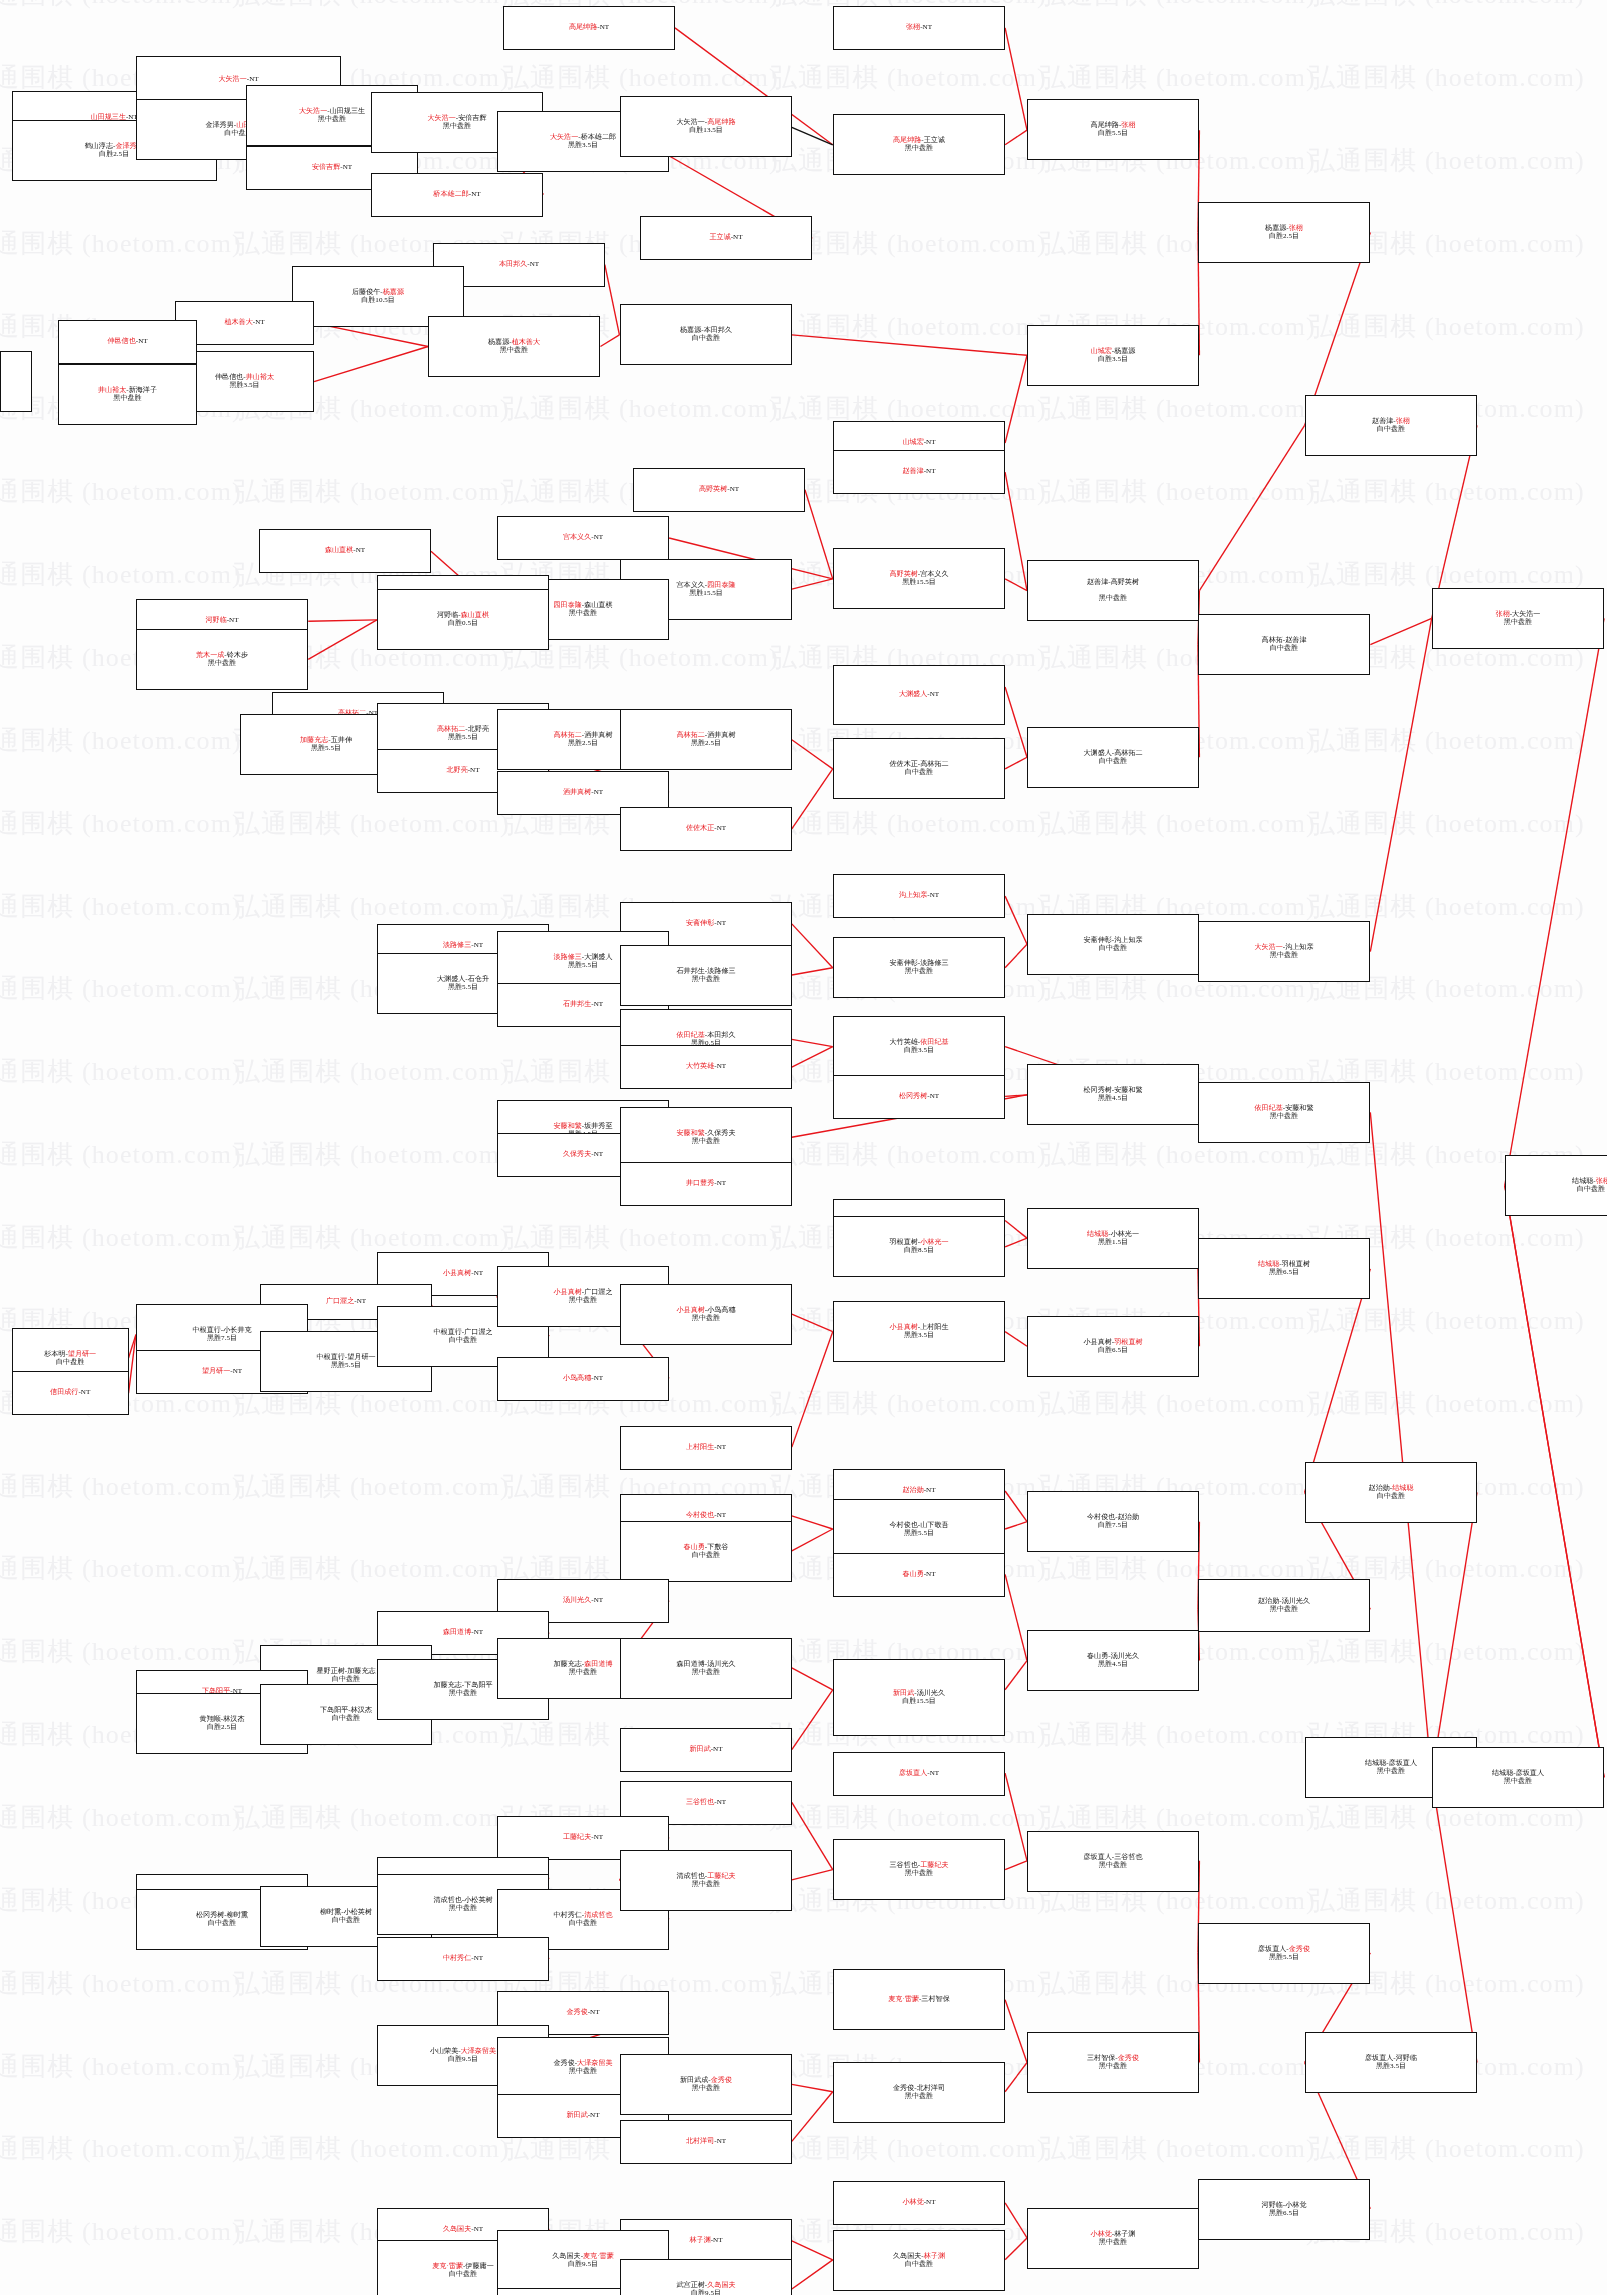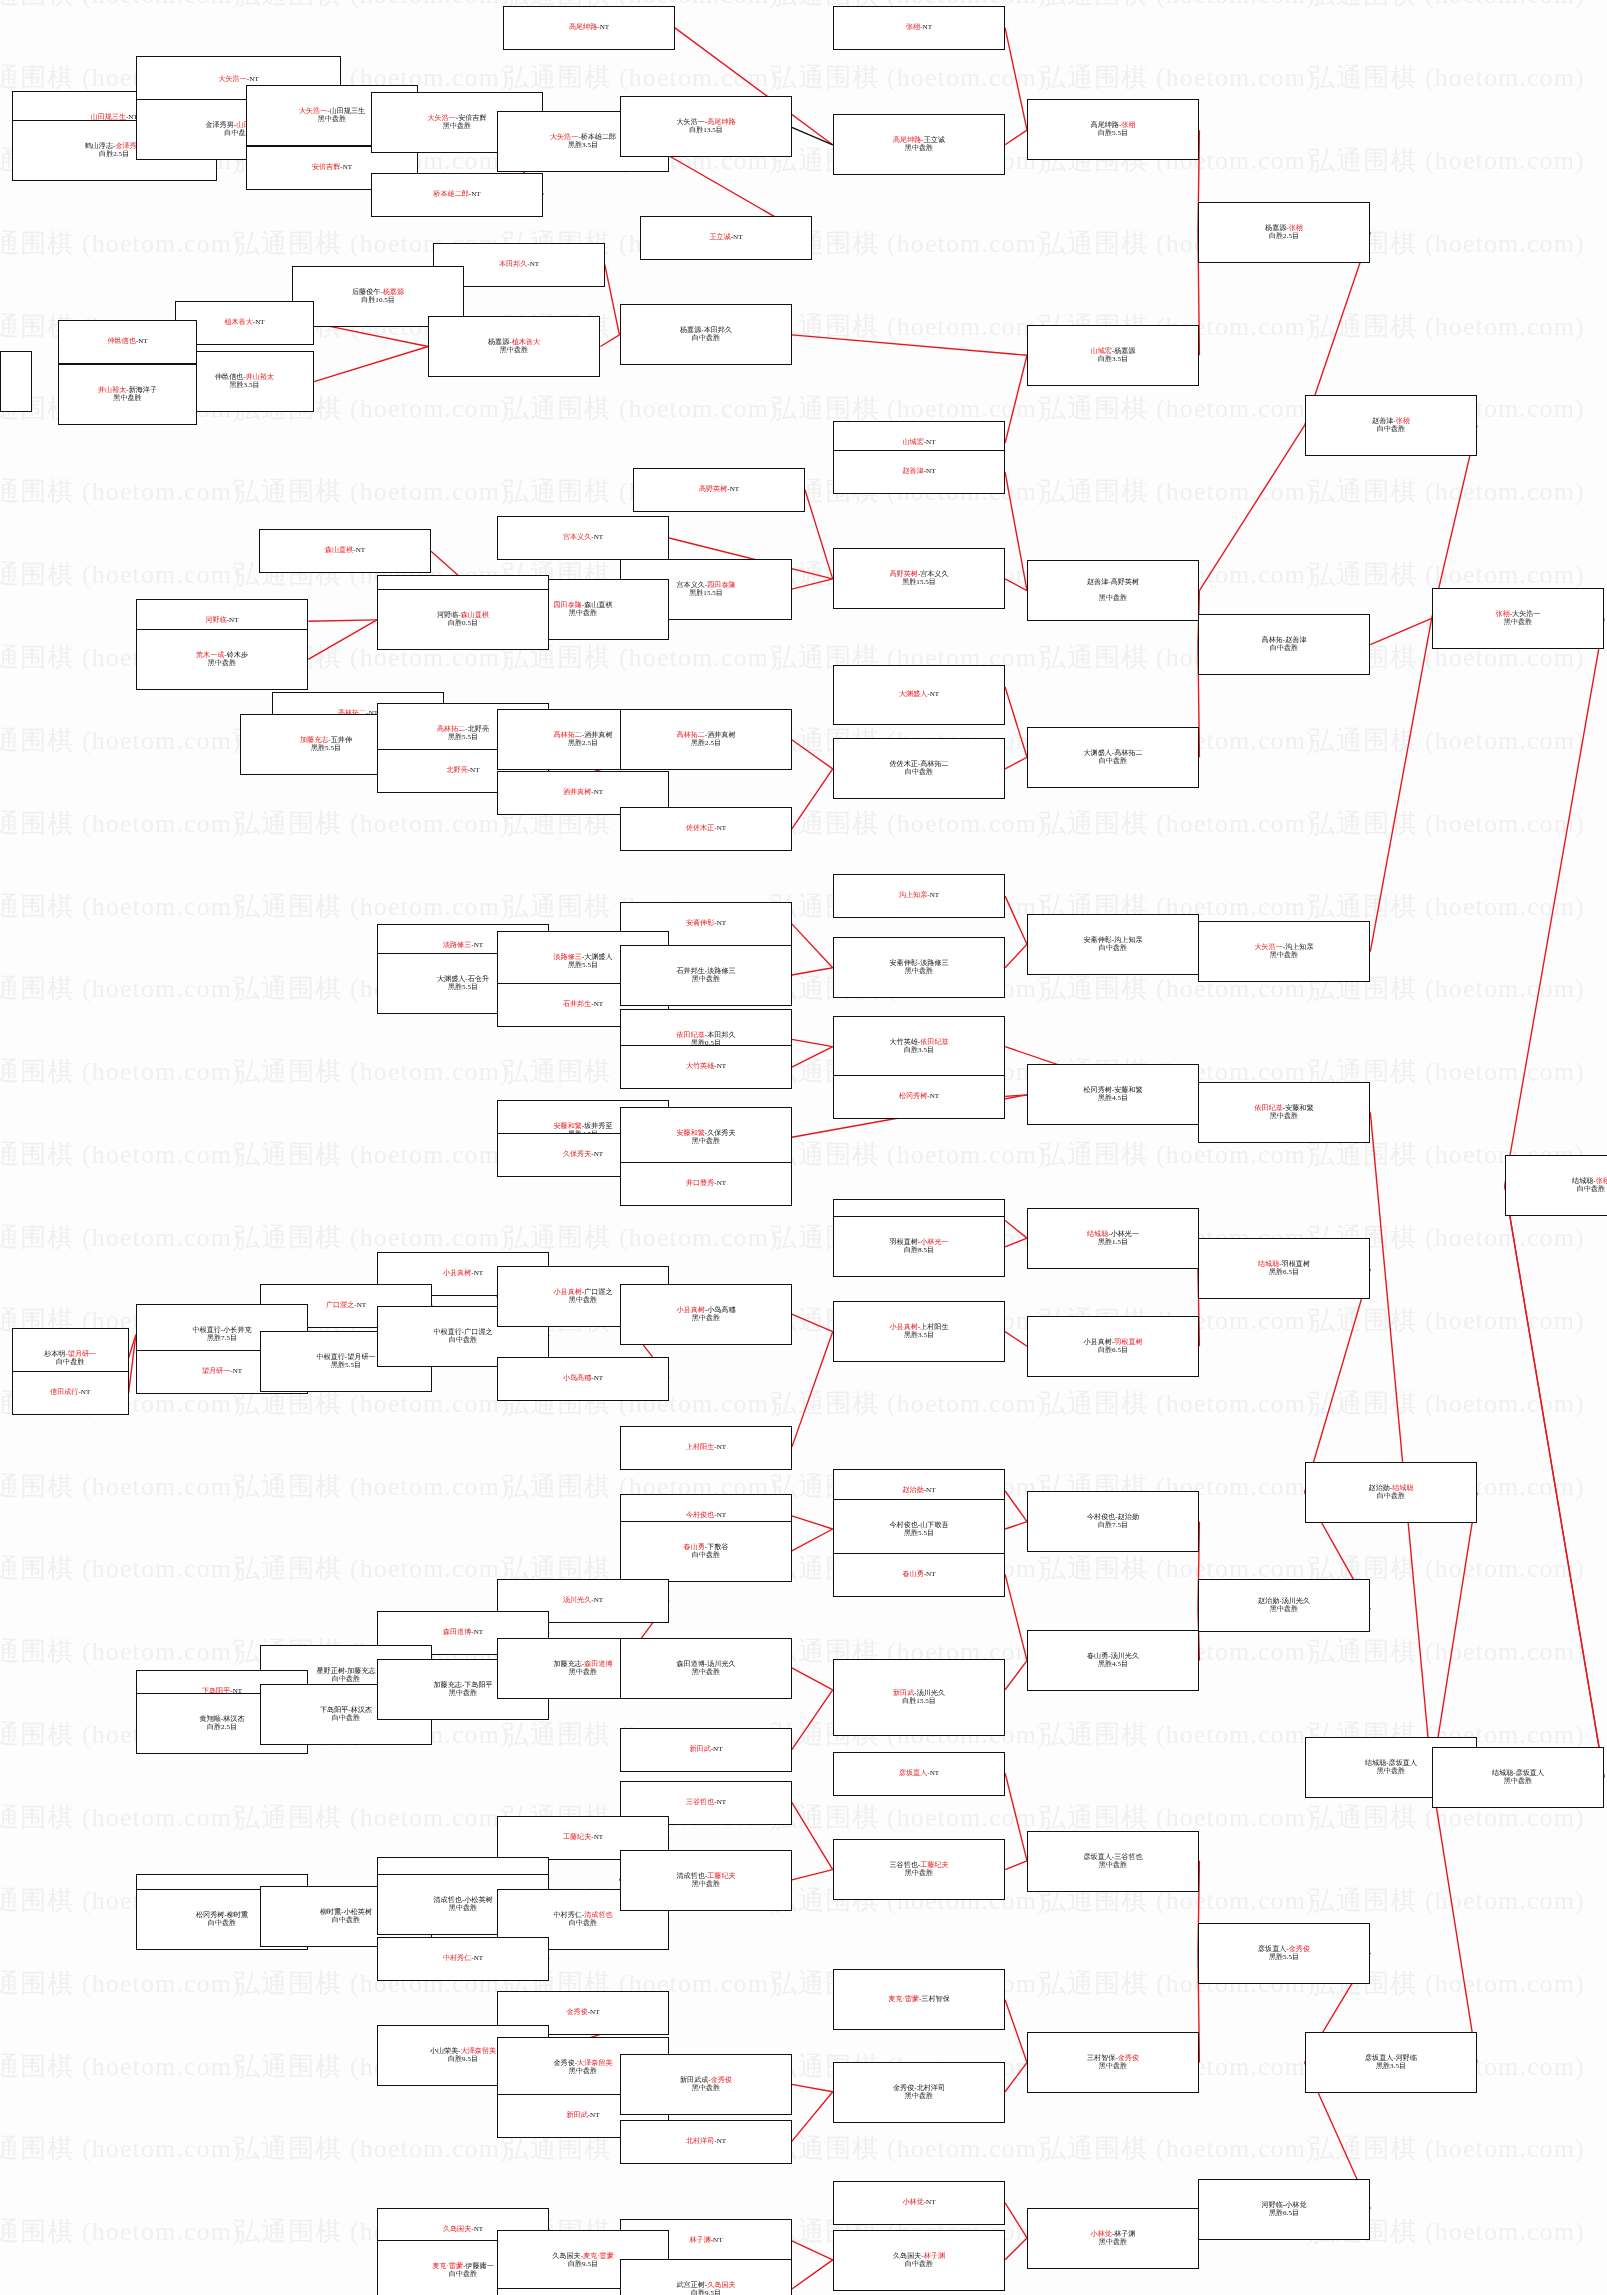--- a/index.html
+++ b/index.html
@@ -641,21 +641,21 @@
         <span class="ln"><span class="r">结城聪</span><span class="k">-小林光一</span></span>
         <span class="ln"><span class="res">黑胜1.5目</span></span>
       </div>
       <div class="box t-s" id="m77" style="left: 1198px; top: 1238px; width: 172px; height: 61px;">
         <span class="ln"><span class="r">结城聪</span><span class="k">-羽根直树</span></span>
         <span class="ln"><span class="res">黑胜6.5目</span></span>
       </div>
       <div class="box t-s" id="m78" style="left: 377px; top: 1252px; width: 172px; height: 44px;">
         <span class="ln"><span class="r">小县真树</span><span class="k">-NT</span></span>
       </div>
-      <div class="box t-s" id="m79" style="left: 260px; top: 1284px; width: 172px; height: 44px;">
+      <div class="box t-s" id="m79" style="left: 260px; top: 1284px; width: 172px; height: 36px;">
         <span class="ln"><span class="r">广口渥之</span><span class="k">-NT</span></span>
       </div>
       <div class="box t-s" id="m80" style="left: 136px; top: 1304px; width: 172px; height: 61px;">
         <span class="ln"><span class="k">中根直行-</span><span class="k">小长井克</span></span>
         <span class="ln"><span class="res">黑胜7.5目</span></span>
       </div>
       <div class="box t-s" id="m81" style="left: 136px; top: 1350px; width: 172px; height: 44px;">
         <span class="ln"><span class="r">望月研一</span><span class="k">-NT</span></span>
       </div>
       <div class="box t-s" id="m82" style="left: 11.7px; top: 1328px; width: 117px; height: 61px;">

